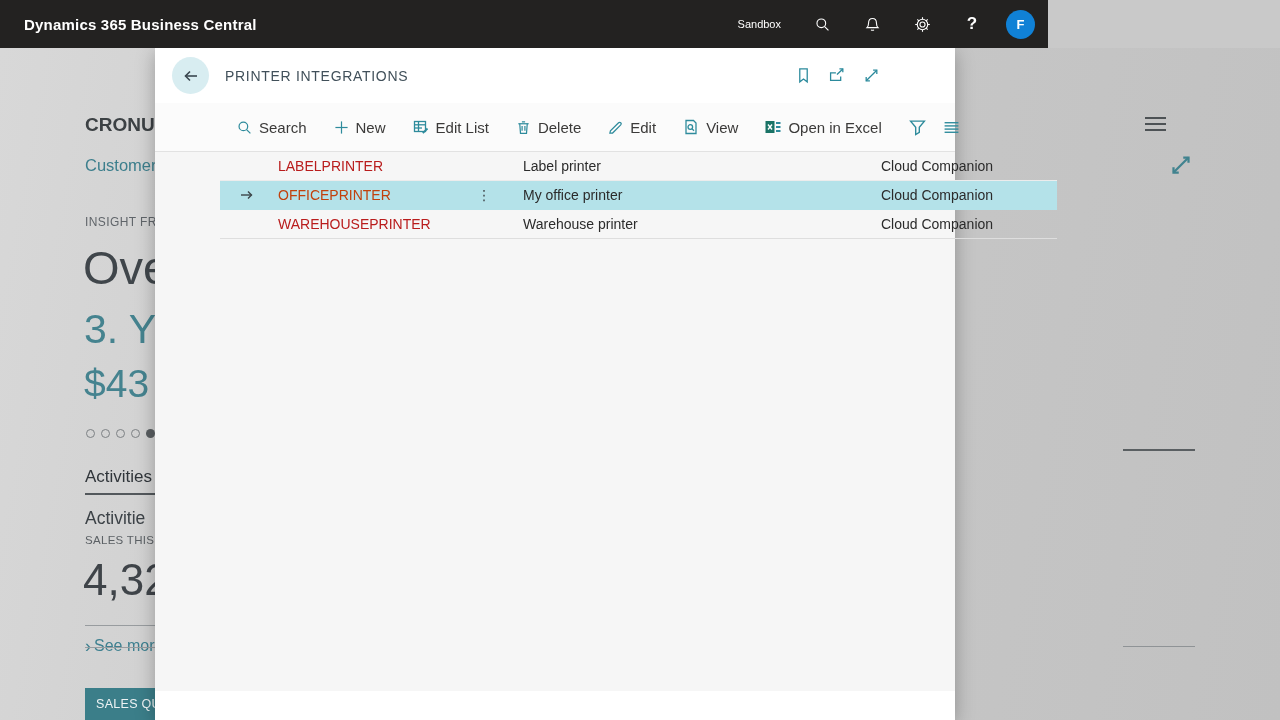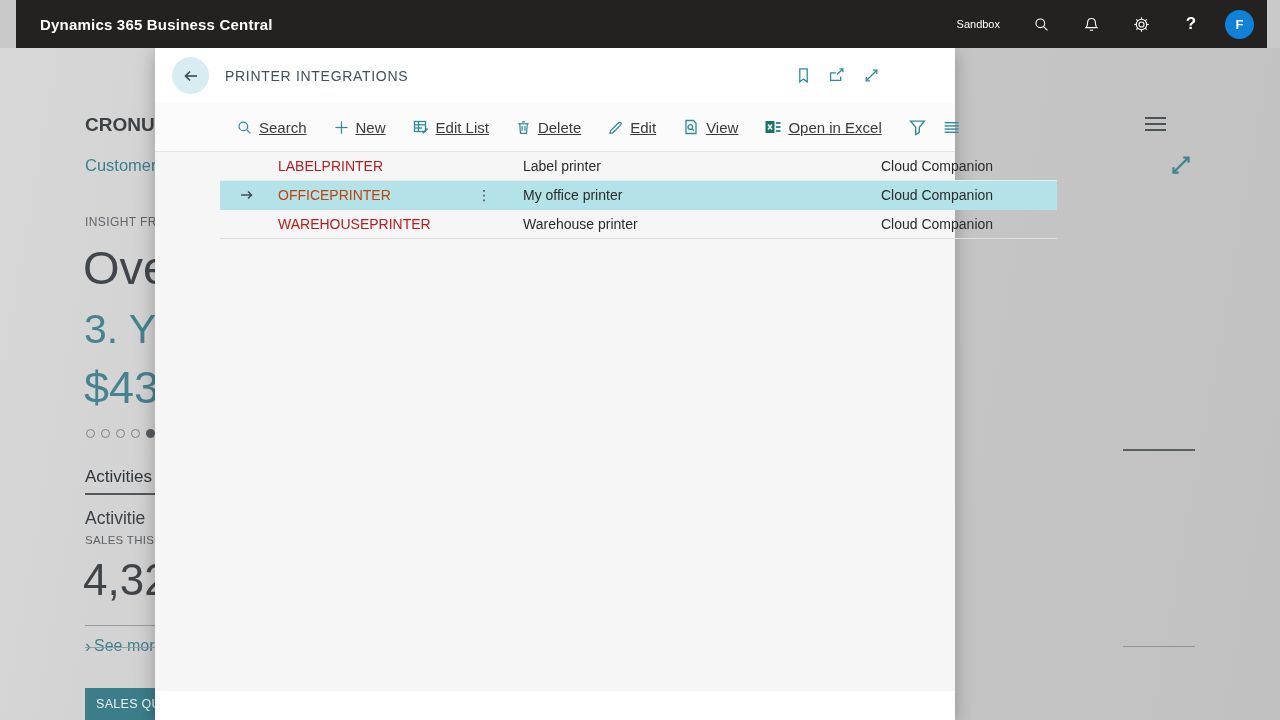--- a/index.html
+++ b/index.html
@@ -1,41 +1,41 @@
 <!DOCTYPE html>
 <html><head>
 <meta charset="utf-8">
 <style>
   * { margin:0; padding:0; box-sizing:border-box; }
   html,body { width:1280px; height:720px; overflow:hidden;
     font-family:"Liberation Sans", sans-serif; background:#c9c9c9; position:relative; }
 
   
-  .topbar { position:absolute; top:0; left:16px; width:1251px; height:48px;
+  .topbar { position:absolute; top:0; left:0; width:1048px; height:48px;
     background:#232221; color:#fff; display:flex; align-items:center; z-index:30; }
   .topbar-title { margin-left:24px; font-size:15px; font-weight:700; letter-spacing:.2px; }
   .topbar-right { margin-left:auto; display:flex; align-items:center; }
   .env-name { font-size:11px; margin-right:16px; }
   .tb-icon-btn { width:50px; height:48px; display:flex; align-items:center; justify-content:center; cursor:pointer; }
   .tb-icon-btn svg { stroke:#fff; fill:none; stroke-width:1.4; }
   .help-btn { font-size:17px; font-weight:700; }
   .avatar { width:29px; height:29px; border-radius:50%; background:#1081d6; color:#fff;
     display:flex; align-items:center; justify-content:center; font-size:13px; font-weight:700;
     margin:0 13px 0 9px; cursor:pointer; }
 
   
   .backdrop { position:absolute; top:48px; left:0; width:1280px; height:672px;
     background:linear-gradient(100deg,#d8d8d8 0%,#c9c9c9 45%,#c1c1c1 100%); }
   .bd { position:absolute; white-space:nowrap; }
   .bd-company { left:85px; top:66px; font-size:19px; font-weight:600; color:#3c4144; }
   .bd-customers { left:85px; top:108px; font-size:16.5px; color:#3d7f8d; cursor:pointer; }
   .bd-insight-label { left:85px; top:167px; font-size:12px; color:#60656a; letter-spacing:.4px; }
   .bd-ove { left:83px; top:192px; font-size:47px; font-weight:300; color:#40464b; }
   .bd-3y  { left:84px; top:258px; font-size:41px; font-weight:300; color:#45838f; }
-  .bd-43  { left:84px; top:314px; font-size:45px; font-weight:300; color:#45838f; }
+  .bd-43  { left:84px; top:314px; font-size:39px; font-weight:300; color:#45838f; }
   .bd-dots { left:86px; top:381px; display:flex; gap:6px; }
   .dot { width:9px; height:9px; border-radius:50%; border:1.5px solid #7d8184; }
   .dot.active { border:none; background:#595e61; }
   .bd-activities-tab { left:85px; top:419px; font-size:17px; color:#30353a; cursor:pointer; }
   .bd-tab-line { left:85px; top:445px; width:75px; height:2px; background:#53585c; }
   .bd-activities-h { left:85px; top:460px; font-size:17.5px; color:#3c4247; }
   .bd-sales-this { left:85px; top:486px; font-size:11.5px; color:#5c6165; letter-spacing:.3px; }
   .bd-number { left:83px; top:507px; font-size:44px; font-weight:300; color:#3f4449; }
   .bd-line { height:1px; background:#989c9f; }
   .bd-seemore { left:85px; top:589px; font-size:16px; color:#3e8090; display:flex; align-items:center; gap:3px; cursor:pointer; }
@@ -58,21 +58,21 @@
   .back-btn { width:37px; height:37px; border-radius:50%; background:#d8edf1; border:none;
     display:flex; align-items:center; justify-content:center; cursor:pointer; }
   .back-btn svg { stroke:#3a4750; fill:none; stroke-width:1.6; }
   .dlg-title { margin-left:16px; font-size:14px; letter-spacing:.7px; color:#41505a; }
   .hdr-icons { margin-left:auto; display:flex; gap:17px; }
   .hdr-icons .icn { cursor:pointer; display:flex; }
   .hdr-icons svg { stroke:#2b8a9c; fill:none; stroke-width:1.2; }
 
   .toolbar { height:49px; min-height:49px; background:#fbfbfb; border-bottom:1px solid #e2e2e2;
     display:flex; align-items:center; padding:0 75px 0 82px; gap:27px; }
-  .tb-item { display:flex; align-items:center; gap:7px; font-size:15px; color:#3b3a39; cursor:pointer; white-space:nowrap;text-decoration:underline; }
+  .tb-item { display:flex; align-items:center; gap:7px; font-size:15px; color:#3b3a39; cursor:pointer; white-space:nowrap; }
   .tb-item svg { stroke:#2e8b9c; fill:none; stroke-width:1.3; }
   .tb-right { margin-left:auto; display:flex; gap:17px; }
   .tb-right .icn { cursor:pointer; display:flex; }
   .tb-right svg { stroke:#2e8b9c; fill:none; stroke-width:1.3; }
 
   .dlg-content { height:539px; background:#f6f6f6; }
   .grid { margin-left:65px; width:837px; }
   .grid-head { height:53px; display:flex; align-items:flex-end; padding-bottom:8px;
     border-bottom:1px solid #cbcbcb; color:#605e5c; font-size:12.5px; }
   .col-sel { width:58px; }

